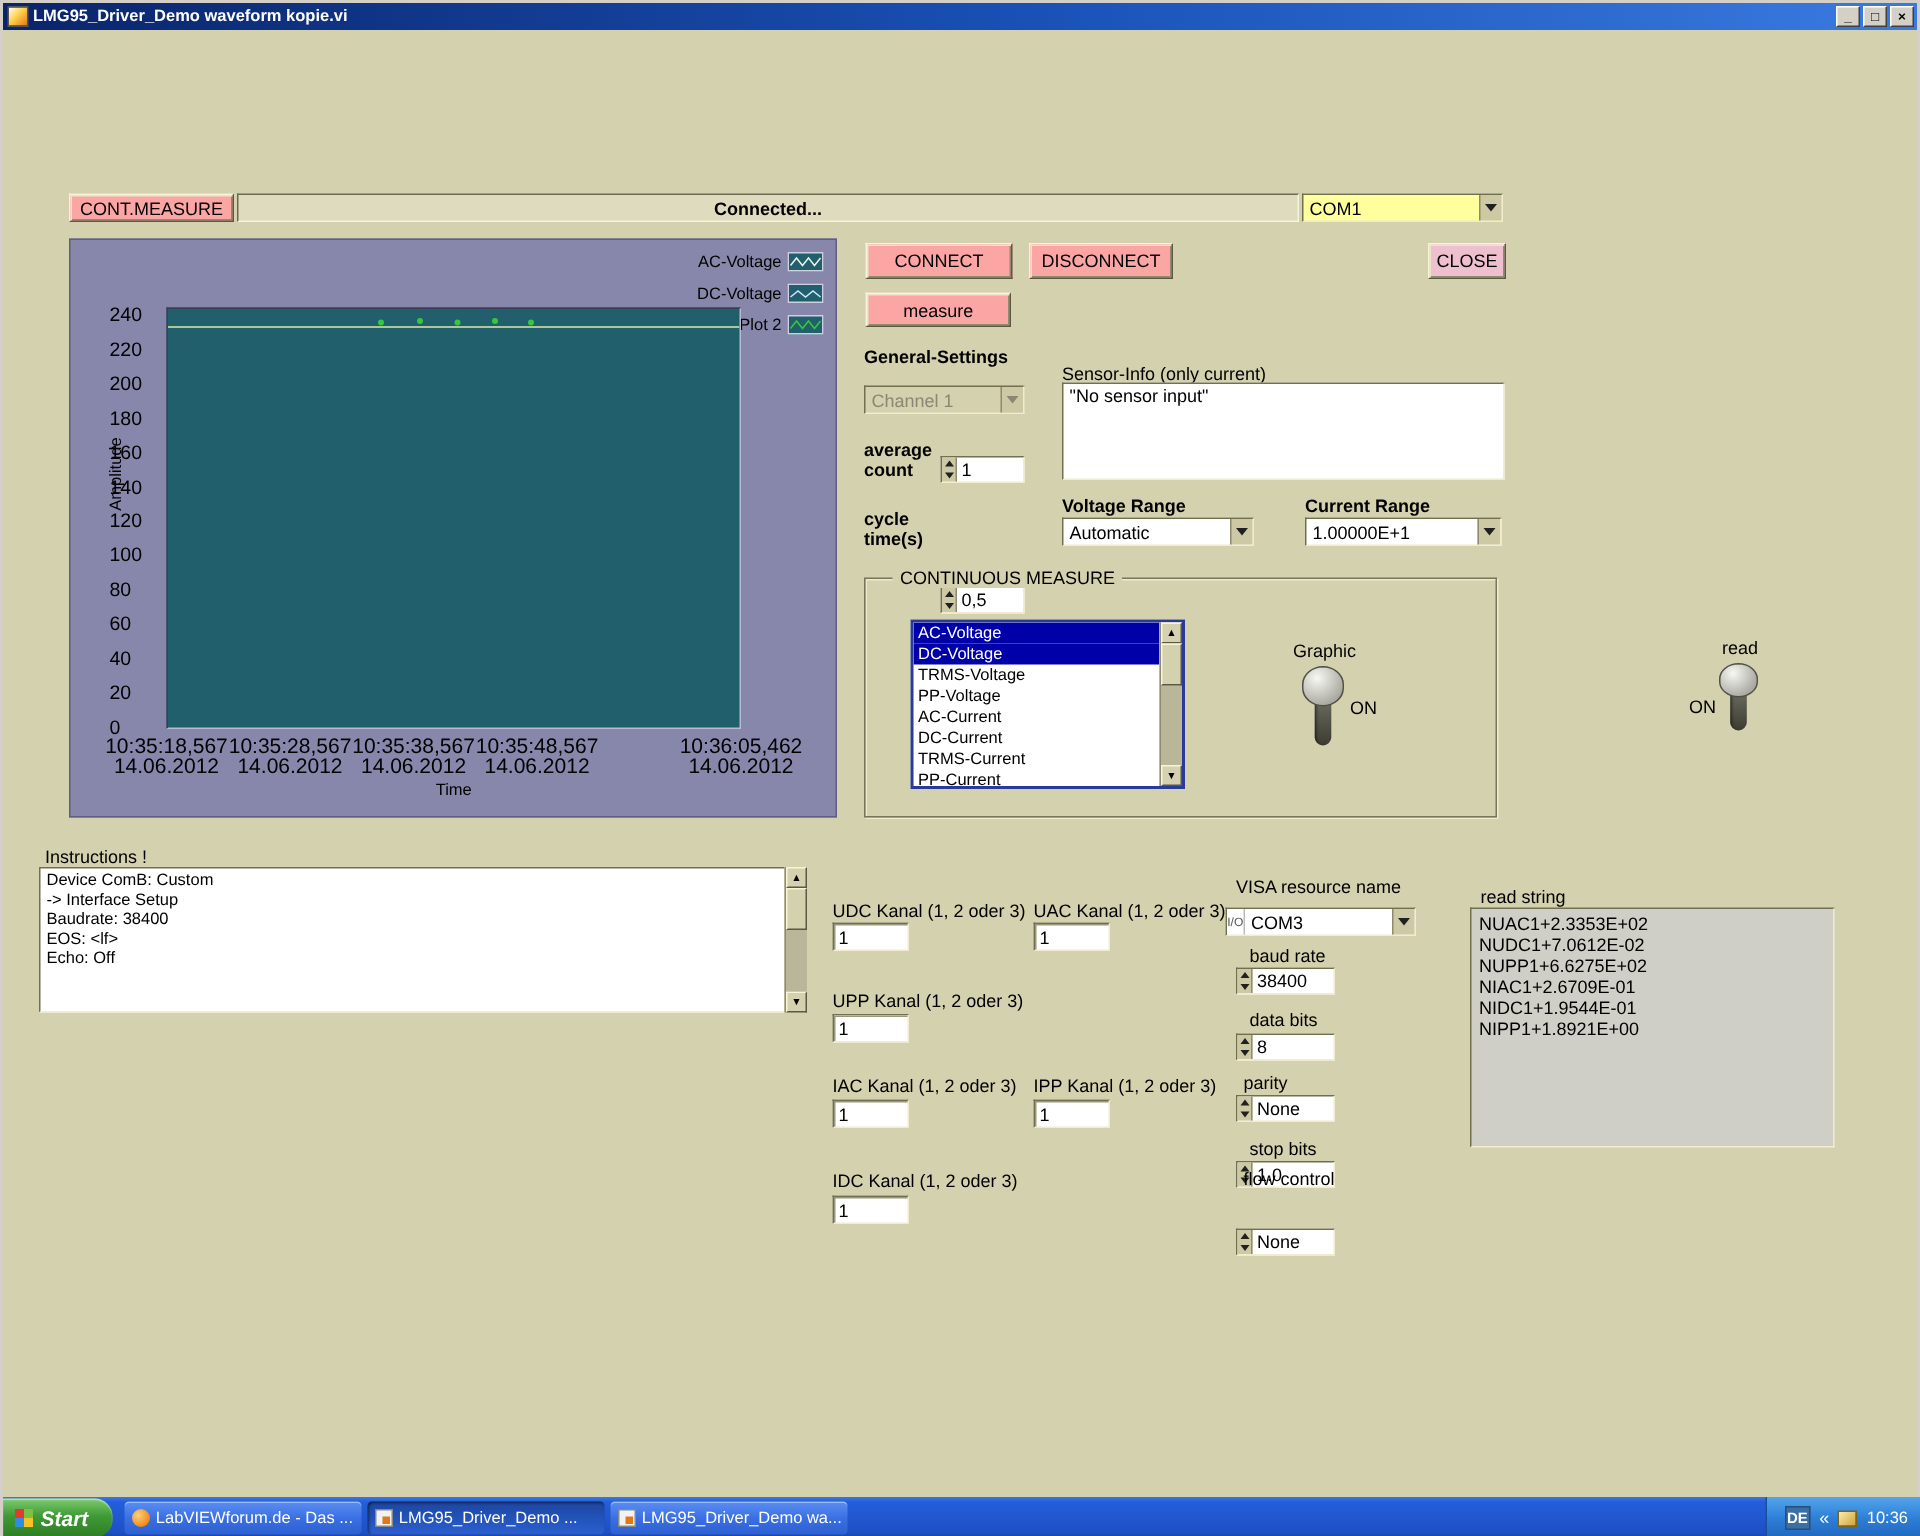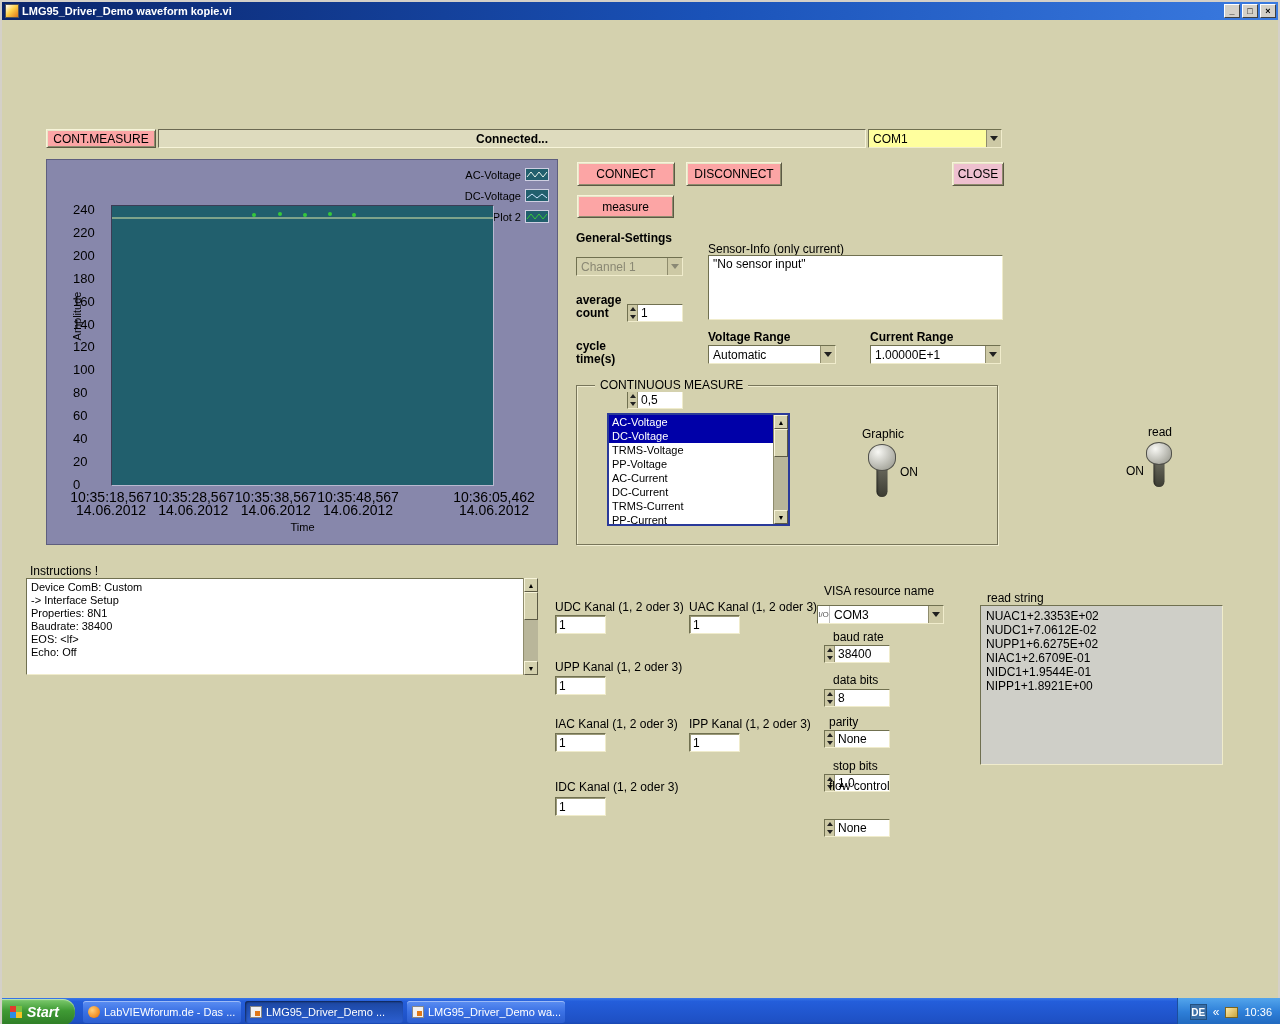--- a/index.html
+++ b/index.html
@@ -324,21 +324,20 @@
       <div class="vtrack"></div>
       <div class="vknob"></div>
     </div>
     <div class="lbl abs" style="left:1124px;top:444px;">ON</div>
 
     <div class="lbl abs" style="left:28px;top:544px;">Instructions !</div>
     <div class="abs" style="left:24px;top:558px;width:512px;height:97px;display:flex;">
       <div class="textbox" style="flex:1;border-right:none;">
         <div>Device ComB: Custom</div>
         <div>-&gt; Interface Setup</div>
-        <div>Properties: 8N1</div>
         <div>Baudrate: 38400</div>
         <div>EOS: &lt;lf&gt;</div>
         <div>Echo: Off</div>
       </div>
       <div class="sb-v" style="height:100%;">
         <div class="sb-btn">▲</div>
         <div class="sb-track">
             <div class="sb-thumb"></div>
           </div>
         <div class="sb-btn">▼</div>

